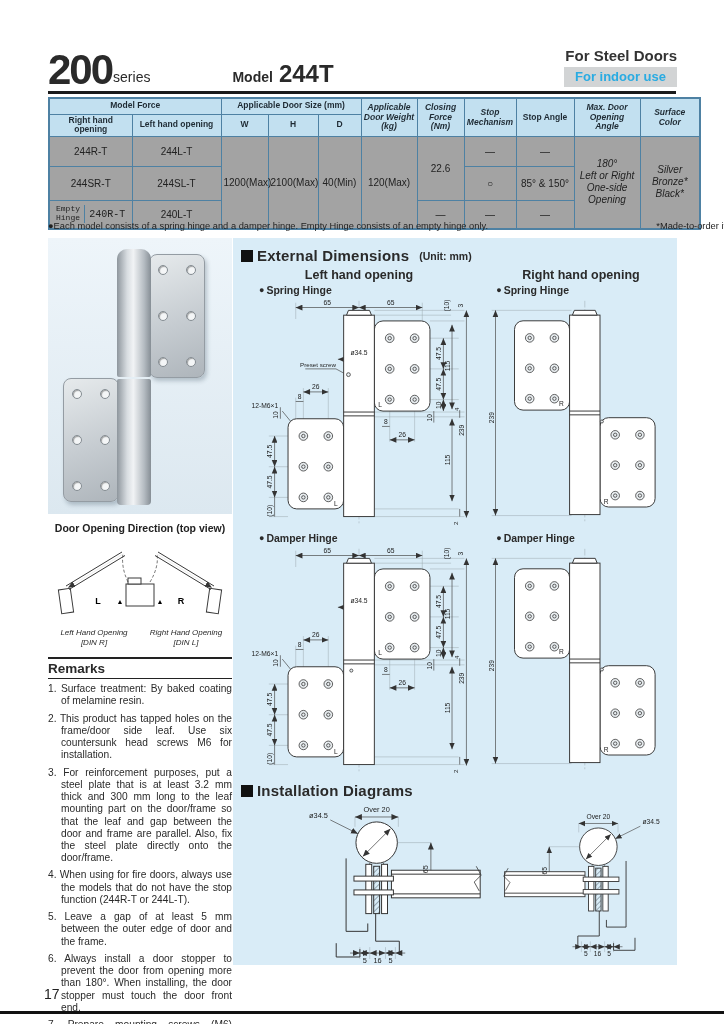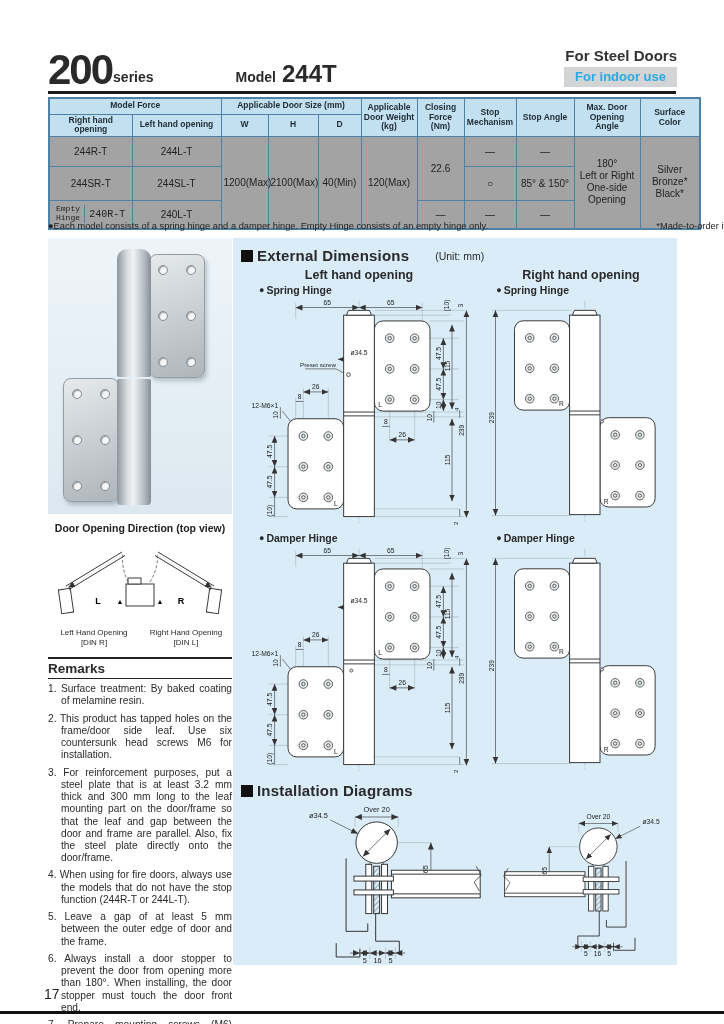--- a/index.html
+++ b/index.html
@@ -3,31 +3,31 @@
 <meta charset="utf-8">
 <style>
   html,body{margin:0;padding:0;background:#fff;}
   body{width:724px;height:1024px;position:relative;font-family:"Liberation Sans",sans-serif;color:#2a2a2a;overflow:hidden;}
 
   
   .steel{position:absolute;top:47px;right:47px;font-size:15px;font-weight:bold;color:#333;}
   .badge{position:absolute;top:67px;right:47px;background:#d2d4d5;color:#29abe2;font-size:13px;font-weight:bold;padding:2px 11px 3px;}
   .titlerow{position:absolute;left:48px;top:52px;width:628px;border-bottom:3px solid #1b1b1b;height:39px;}
   .t-200{font-size:42px;font-weight:bold;letter-spacing:-2px;line-height:36px;vertical-align:bottom;}
-  .t-series{font-size:14px;font-weight:bold;margin-left:1px;}
+  .t-series{font-size:14px;font-weight:normal;margin-left:1px;}
   .t-model{font-size:14px;font-weight:bold;margin-left:82px;}
   .t-244t{font-size:24px;font-weight:bold;margin-left:6px;}
 
   
   table.spec{position:absolute;left:48px;top:97px;width:629px;border-collapse:collapse;table-layout:fixed;}
   table.spec th,table.spec td{border:1px solid #4e81a3;text-align:center;vertical-align:middle;padding:1px 2px;}
   table.spec{border:2px solid #4e81a3;}
   table.spec th{background:#c2e0f0;font-size:8.5px;font-weight:bold;color:#1e2a33;line-height:1.15;}
   table.spec td{background:#a3a3a3;font-size:10px;color:#222;}
-  .pre{white-space:pre-line;line-height:1.2;}
+  .pre{white-space:pre-line;line-height:1.2;font-style:italic;}
   td.splitcell{padding:0;font-family:Liberation Mono, monospace;}
   .split{display:flex;align-items:stretch;height:100%;}
   .split .pfx{width:32px;border-right:1px solid #4e81a3;font-size:8px;line-height:1.1;display:flex;align-items:center;justify-content:center;white-space:pre-line;}
   .split .val{flex:1;display:flex;align-items:center;justify-content:center;}
   .noterow{position:absolute;left:48px;top:221px;width:691px;display:flex;justify-content:space-between;font-size:9.3px;color:#222;}
 
   
   .leftcol{position:absolute;left:48px;top:238px;width:184px;}
   .photo{position:relative;width:184px;height:276px;background:linear-gradient(180deg,#eef5fa,#dce8f0);}
   .cyl{position:absolute;left:69px;width:34px;background:linear-gradient(90deg,#8e969d,#d8dde1 30%,#f1f3f5 48%,#b4bbc1 80%,#868e95);}
@@ -43,21 +43,21 @@
   .remarks{margin-top:10px;border-top:2px solid #222;}
   .remarks h3{margin:2px 0 0;font-size:13.5px;border-bottom:1.5px solid #222;padding-bottom:2px;}
   .remarks ul{list-style:none;margin:4px 0 0;padding:0;}
   .remarks li{font-size:10.2px;line-height:1.2;text-align:justify;margin-bottom:5px;padding-left:13px;text-indent:-13px;}
 
   
   .panel{position:absolute;left:233px;top:238px;width:444px;height:727px;background:#d9ecf7;}
   .sect{display:flex;align-items:center;padding:9px 0 0 8px;}
   .sq{width:12px;height:12px;background:#111;margin-right:4px;}
   .sect .st{font-size:15px;font-weight:bold;letter-spacing:.2px;}
-  .sect .un{font-size:10.5px;margin-left:26px;font-weight:normal;}
+  .sect .un{font-size:10.5px;margin-left:10px;font-weight:bold;}
   .handrow{display:flex;margin-top:4px;}
   .handrow div{font-size:12.5px;font-weight:bold;text-align:center;}
   .hl{width:252px;}.hr{width:192px;}
   .sublabel{display:flex;align-items:center;font-size:10.5px;font-weight:bold;margin:2px 0 0 26px;}
   .sublabel .dot{font-size:9px;margin-right:2px;}
   .diagrow{display:flex;}
   .dg-l{width:252px;display:flex;justify-content:center;}
   .dg-r{width:192px;display:flex;justify-content:center;}
   .instrow{display:flex;margin-top:4px;padding-left:48px;}
   svg text{font-family:"Liberation Sans",sans-serif;}

